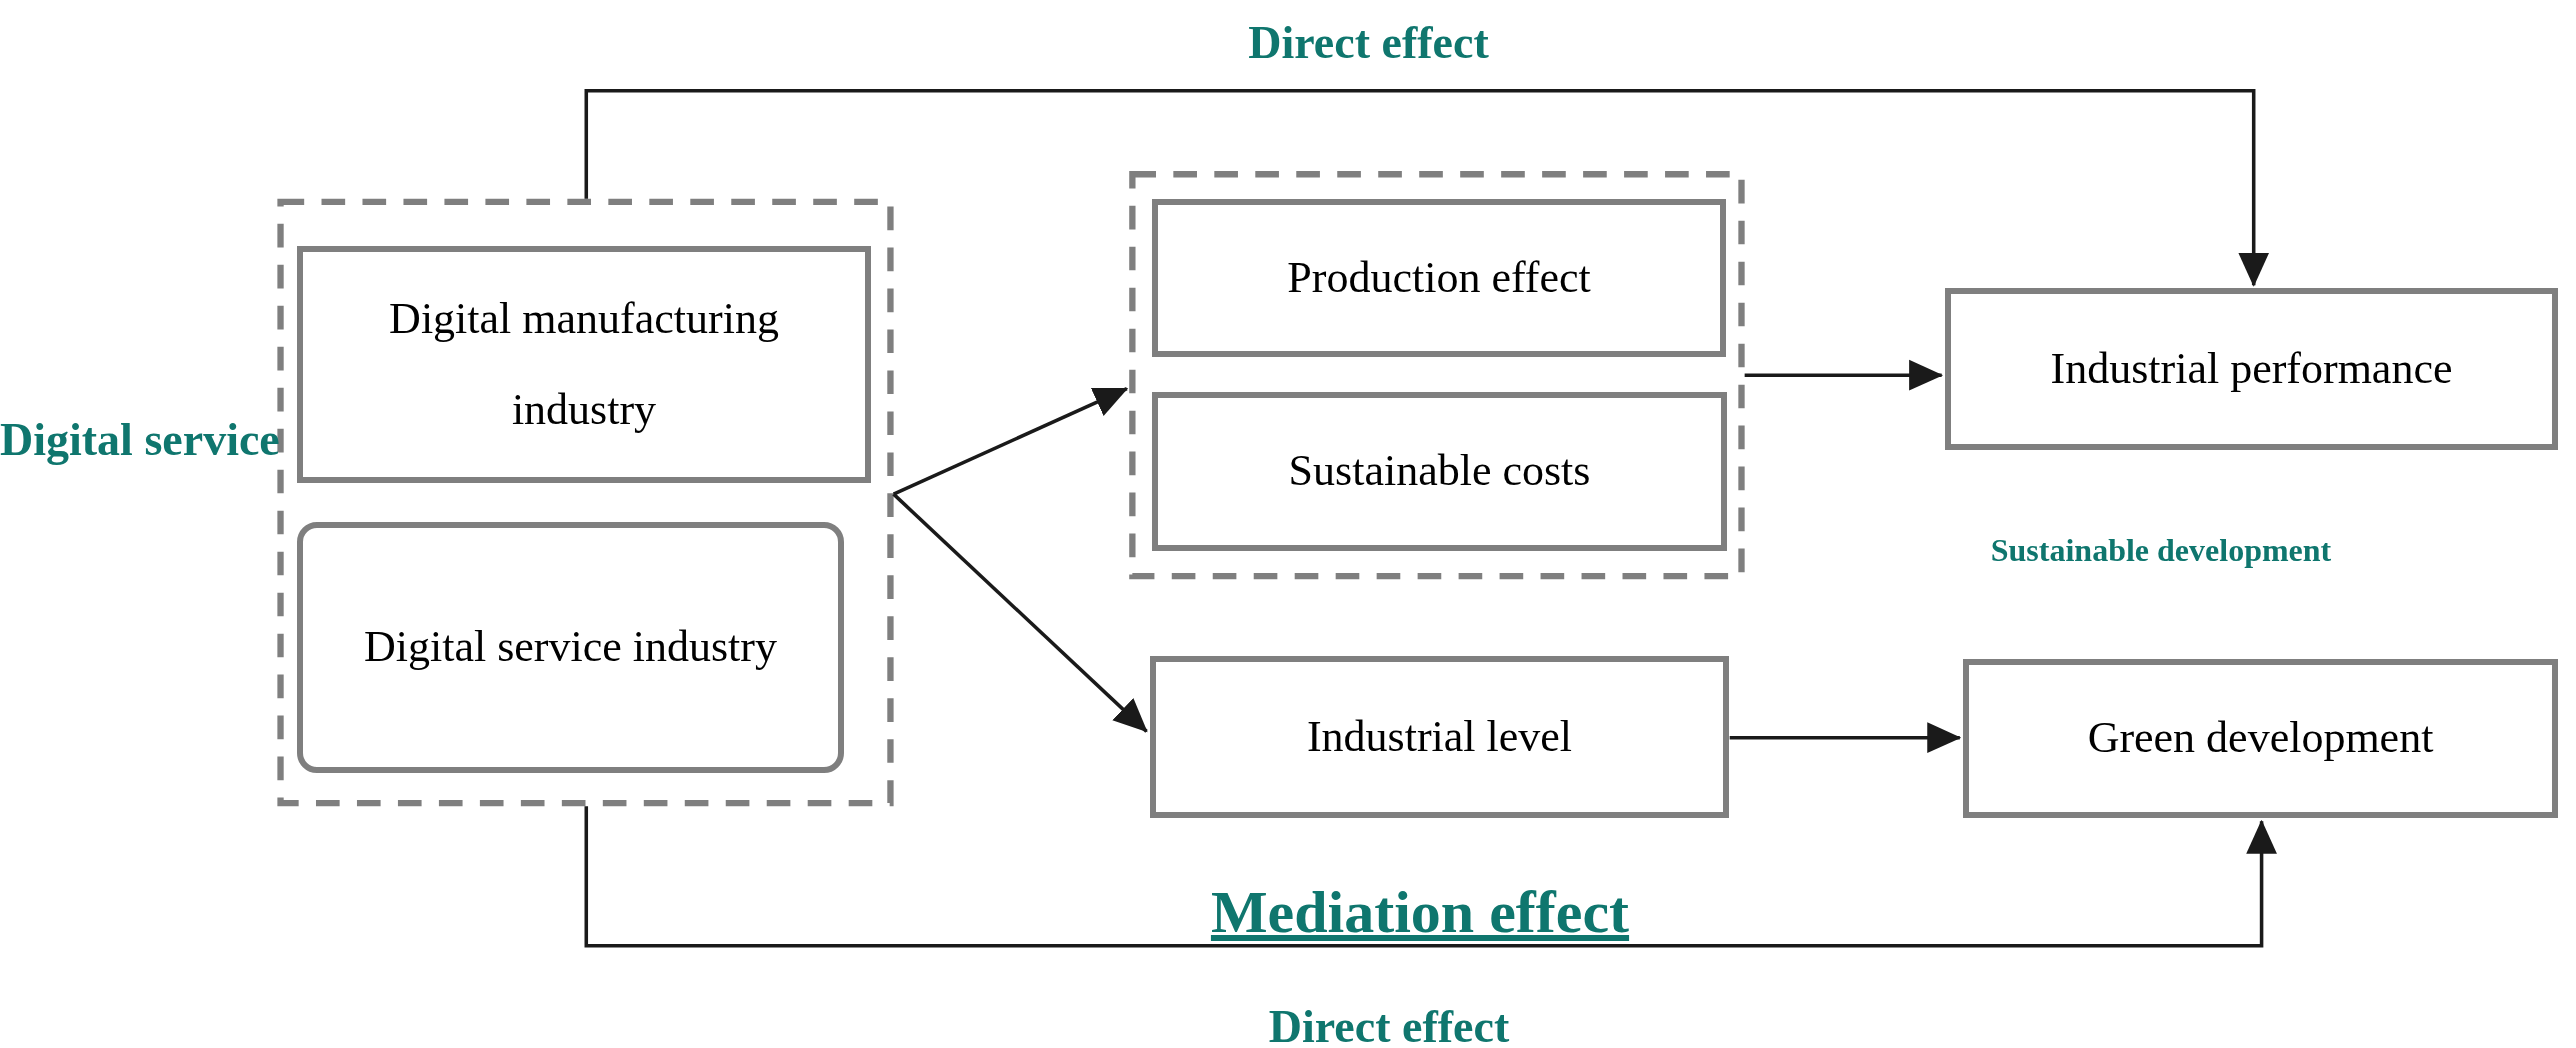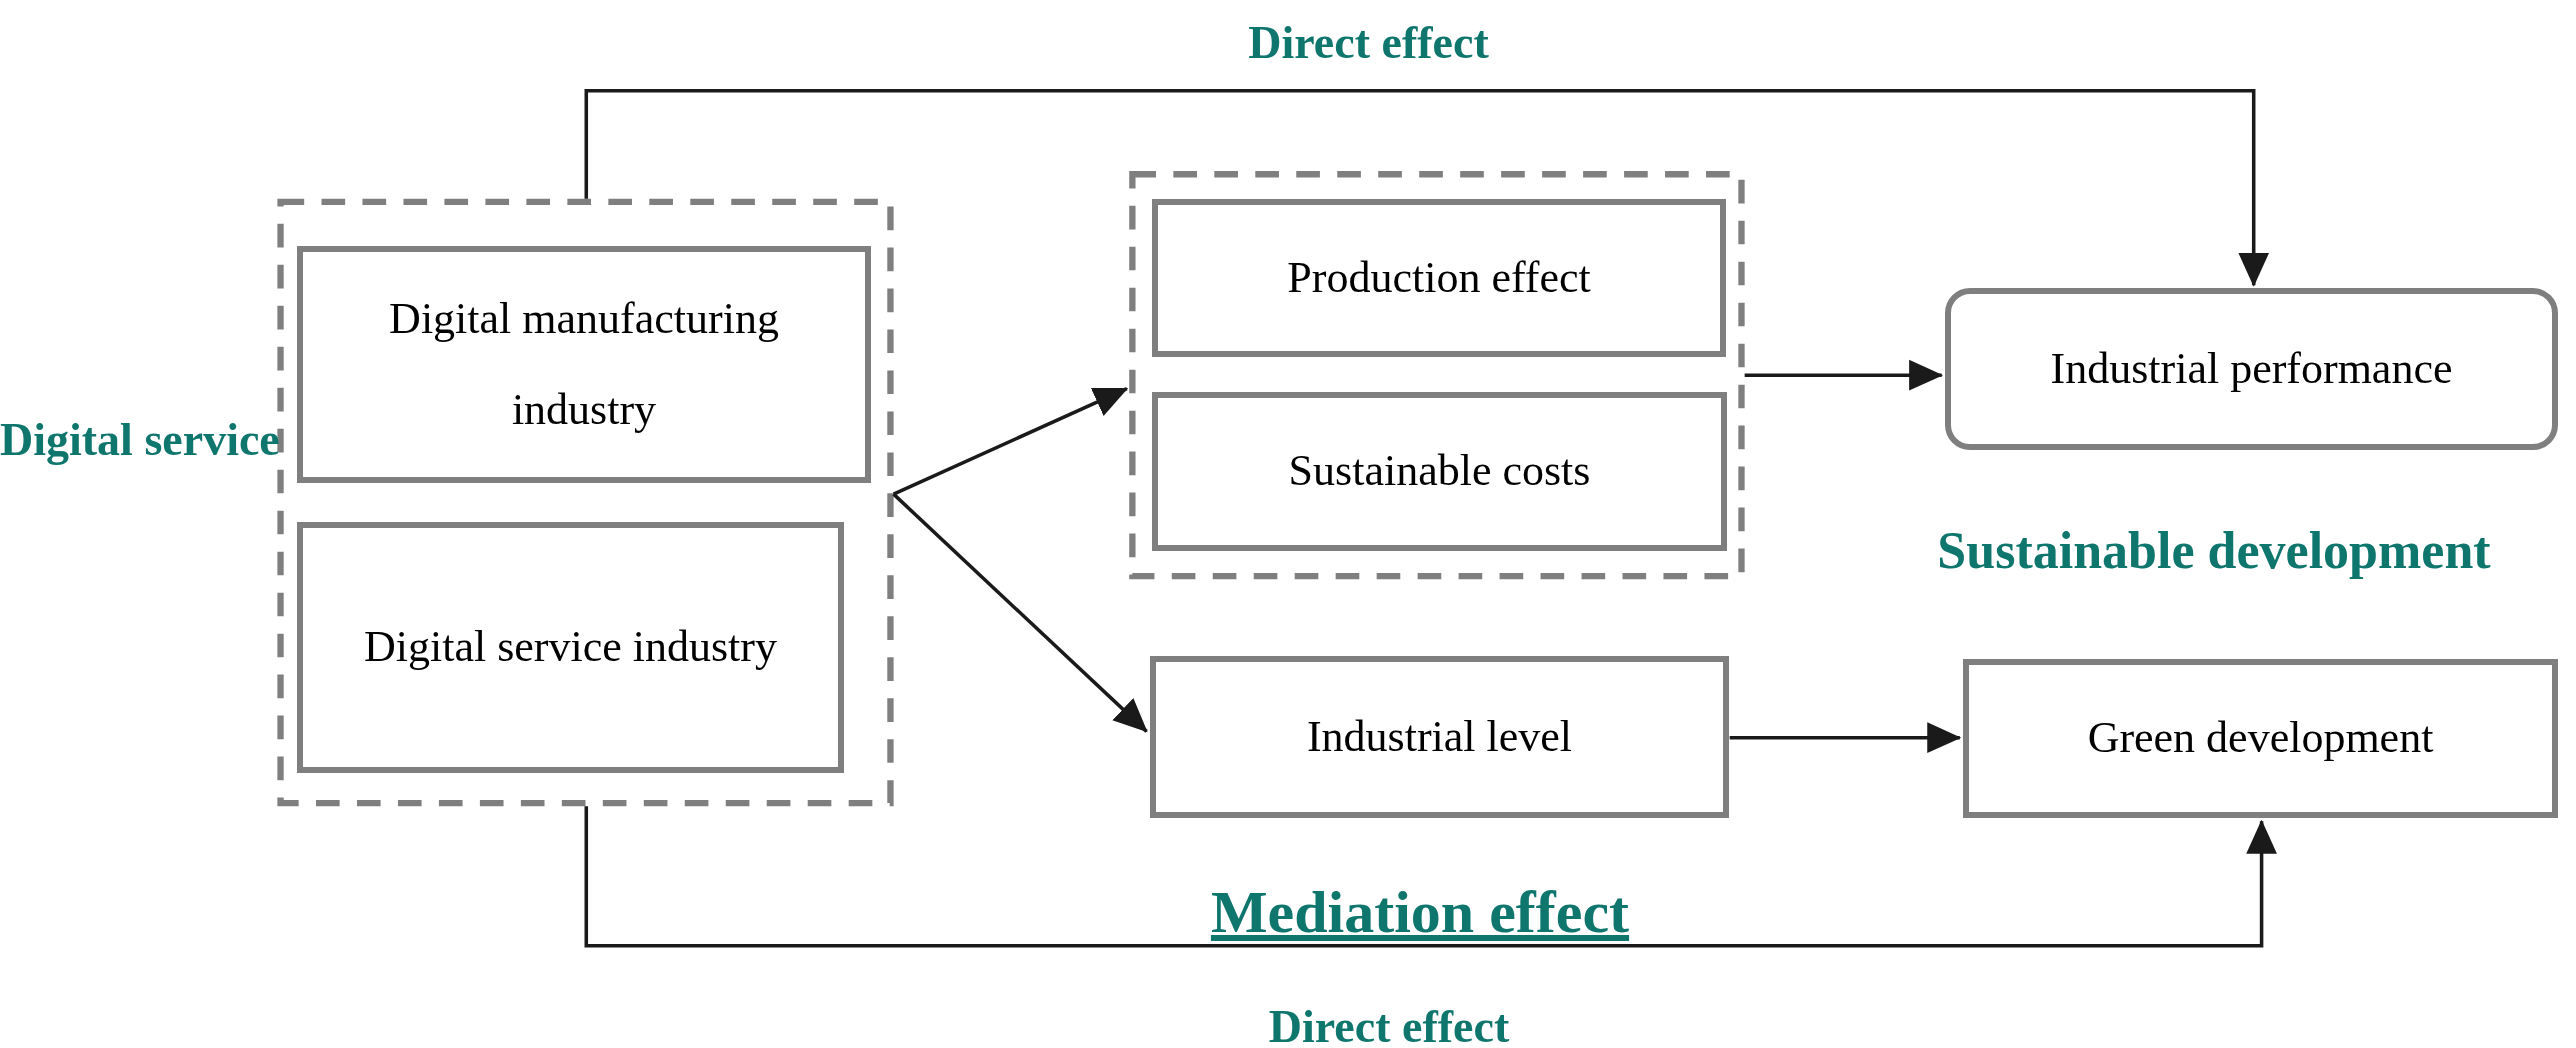--- a/index.html
+++ b/index.html
@@ -28,37 +28,37 @@
     align-items: center;
     justify-content: center;
     text-align: center;
     font-size: 44px;
     line-height: 1.1;
     color: #000000;
   }
   .node .ln { display: block; }
   #node-digital-manufacturing { left: 297px; top: 246px; width: 574px; height: 237px; align-items: center; }
   #node-digital-manufacturing .ln + .ln { margin-top: 43px; }
-  #node-digital-service      { left: 297px; top: 522px; width: 547px; height: 251px; }
+  #node-digital-service      { left: 297px; top: 522px; width: 547px; height: 251px; border-radius: 20px; }
   #node-production-costs     { left: 1152px; top: 199px; width: 574px; height: 158px; }
   #node-transaction-costs    { left: 1152px; top: 392px; width: 575px; height: 159px; }
   #node-innovation-level     { left: 1150px; top: 656px; width: 579px; height: 162px; }
-  #node-industrial-performance { left: 1945px; top: 288px; width: 613px; height: 162px; border-radius: 25px; }
+  #node-industrial-performance { left: 1945px; top: 288px; width: 613px; height: 162px; }
   #node-green-development    { left: 1963px; top: 659px; width: 595px; height: 159px; }
 
   .annotation {
     position: absolute;
     font-weight: bold;
     text-align: center;
     color: #0f766e;
     white-space: nowrap;
   }
   #label-direct-effect-top    { left: 1132px; top: 14px;  width: 473px; font-size: 46px; line-height: 57px; }
   #label-digital-economy      { left: 0px;    top: 378px; width: 222px; font-size: 46px; line-height: 123px; }
-  #label-sustainable-development { left: 1899px; top: 519px; width: 630px; font-size: 52px; line-height: 63px; }
+  #label-sustainable-development { left: 1846px; top: 519px; width: 630px; font-size: 32px; line-height: 63px; }
   #label-mediation-effect     { left: 1144px; top: 884px; width: 552px; font-size: 60px; line-height: 57px; text-decoration: underline; }
   #label-direct-effect-bottom { left: 1113px; top: 1002px; width: 552px; font-size: 46px; line-height: 49px; }
 </style>
 </head>
 <body>
 
 <div id="canvas">
 
   <svg id="connectors" viewBox="0 0 3269 1331" xmlns="http://www.w3.org/2000/svg">
     <defs>

